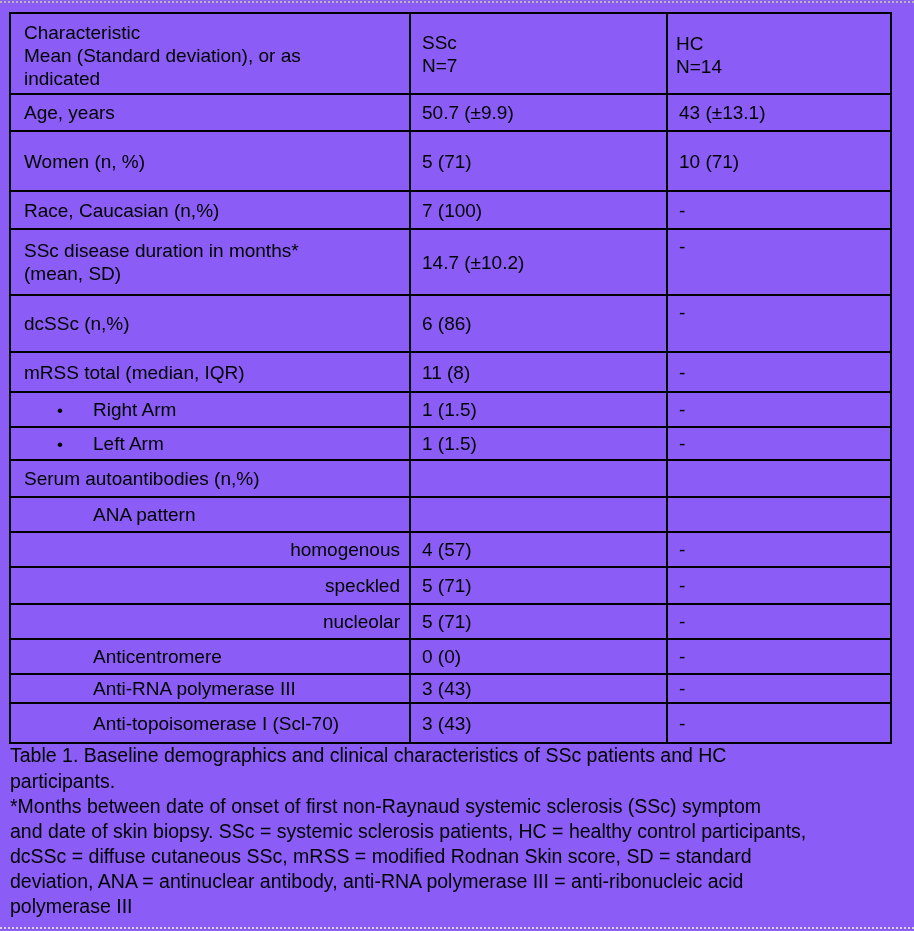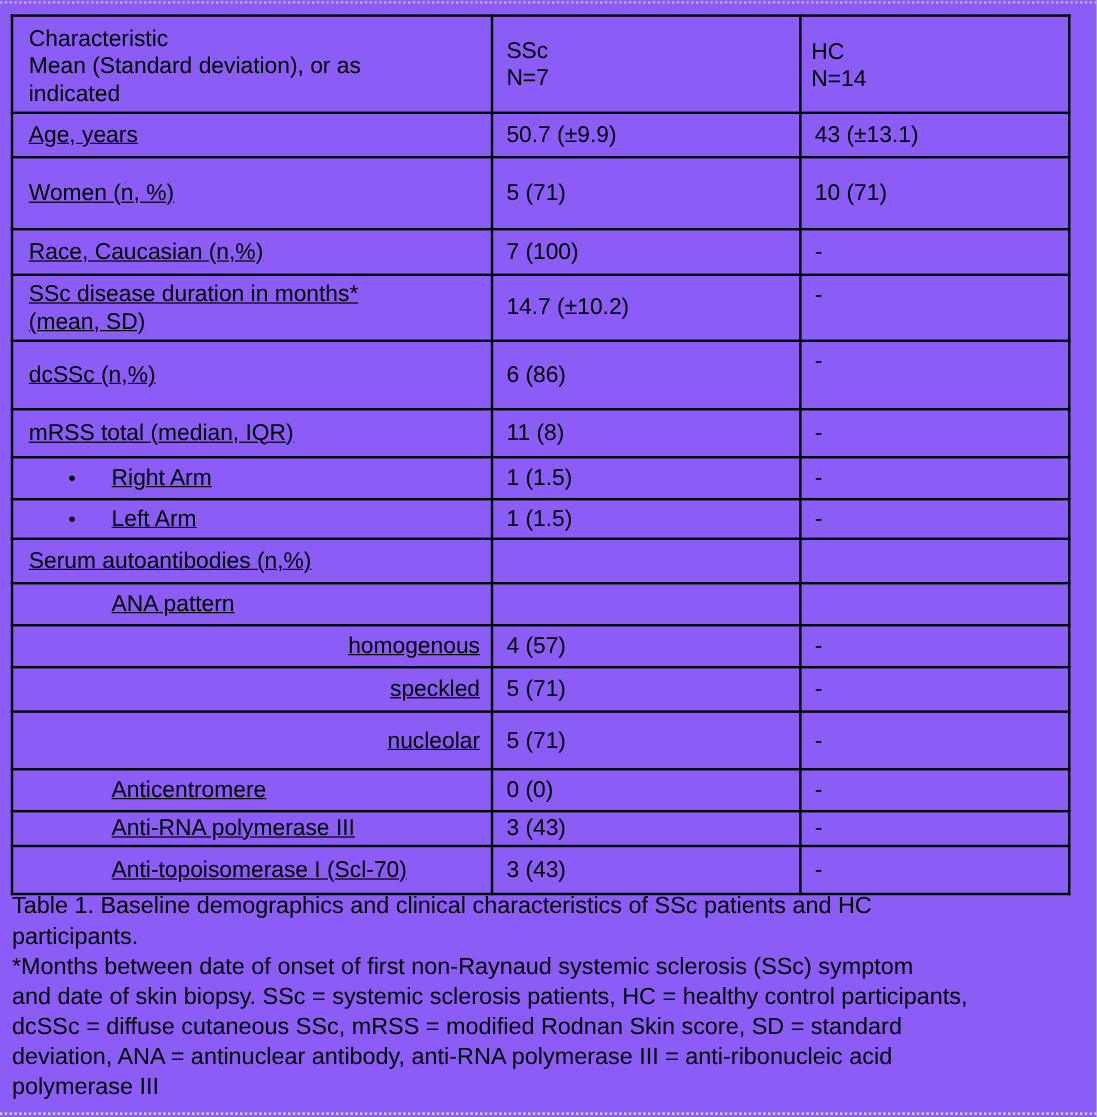--- a/index.html
+++ b/index.html
@@ -40,21 +40,20 @@
   th.hdr { font-weight: bold; white-space: pre-line; }
   th.hdr-char { vertical-align: top; padding: 5px 8px 2px 13px; }
   th.hdr-ssc  { vertical-align: middle; padding: 2px 6px 2px 11px; }
   th.hdr-hc   { vertical-align: top; padding: 5px 6px 2px 8px; }
 
   td.lbl {
     font-weight: bold;
     white-space: pre-line;
     padding: 2px 8px 2px 13px;
     line-height: 22px;
-    text-decoration: underline;
   }
   td.val { padding: 2px 6px 2px 11px; line-height: 22px; }
   td.val.top { vertical-align: top; padding-top: 5px; }
 
   td.lbl.indent1 { padding-left: 82px; }
   td.lbl.right   { text-align: right; padding-right: 9px; }
 
   td.lbl.bullet-cell { padding-left: 46px; }
   .bullet { display: inline-block; width: 36px; font-size: 17px; }
 
@@ -103,21 +102,21 @@
       <td class="val">5 (71)</td>
       <td class="val">10 (71)</td>
     </tr>
 
     <tr style="height:38px">
       <td class="lbl">Race, Caucasian (n,%)</td>
       <td class="val">7 (100)</td>
       <td class="val">-</td>
     </tr>
 
-    <tr style="height:55px">
+    <tr style="height:66px">
       <td class="lbl">SSc disease duration in months*
 (mean, SD)</td>
       <td class="val">14.7 (±10.2)</td>
       <td class="val top">-</td>
     </tr>
 
     <tr style="height:57px">
       <td class="lbl">dcSSc (n,%)</td>
       <td class="val">6 (86)</td>
       <td class="val top">-</td>
@@ -158,21 +157,21 @@
       <td class="val">4 (57)</td>
       <td class="val">-</td>
     </tr>
 
     <tr style="height:37px">
       <td class="lbl right">speckled</td>
       <td class="val">5 (71)</td>
       <td class="val">-</td>
     </tr>
 
-    <tr style="height:48px">
+    <tr style="height:35px">
       <td class="lbl right">nucleolar</td>
       <td class="val">5 (71)</td>
       <td class="val">-</td>
     </tr>
 
     <tr style="height:35px">
       <td class="lbl indent1">Anticentromere</td>
       <td class="val">0 (0)</td>
       <td class="val">-</td>
     </tr>

